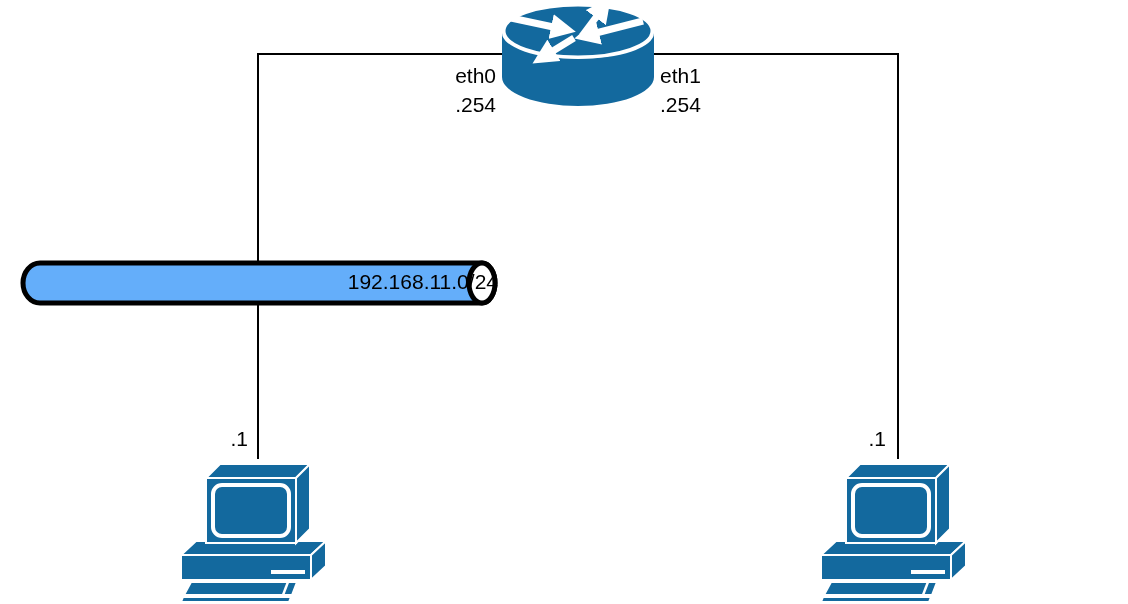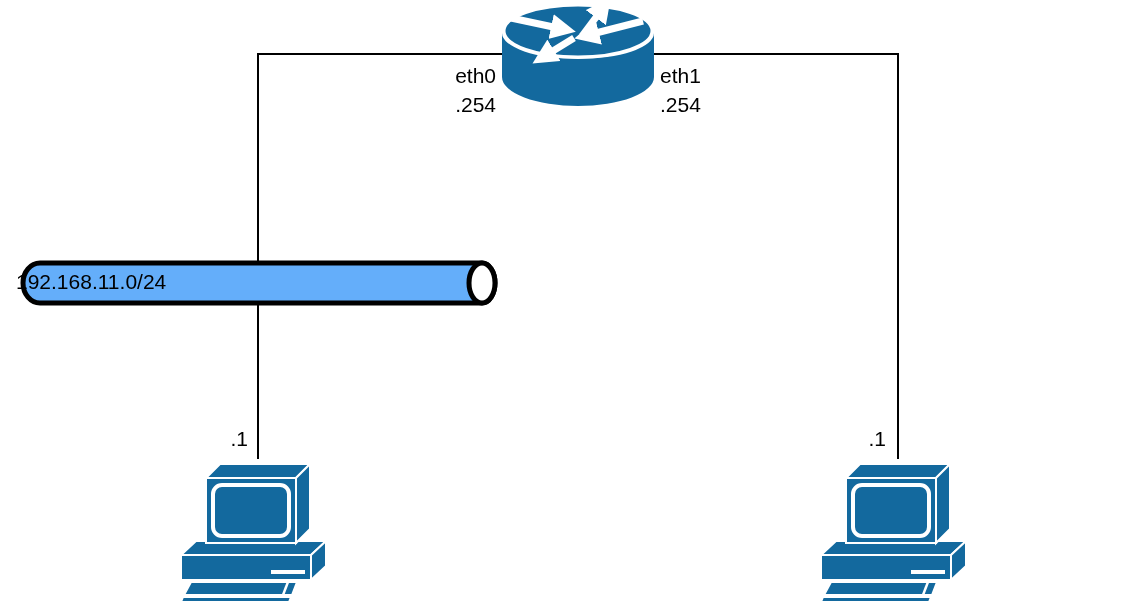--- a/index.html
+++ b/index.html
@@ -32,21 +32,21 @@
 
   
   .pipe{position:absolute;top:260px;width:482px;height:46px;z-index:2;}
   #pipe-left{left:3px;}
   #pipe-right{left:646px;}
   .pipe svg{position:absolute;left:0;top:0;}
   .pipe-body{fill:var(--segment);stroke:#000;stroke-width:5;}
   .pipe-open{fill:#ffffff;stroke:#000;stroke-width:5;}
   .pipe-label{
     position:absolute;left:0;top:50%;transform:translateY(-54%);
-    width:100%;text-align:left;font-size:21px;z-index:3;
+    width:100%;text-align:right;font-size:21px;z-index:3;
   }
 
   
   .pc{position:absolute;top:458px;width:150px;height:145px;z-index:2;}
   #pc-left{left:165px;}
   #pc-right{left:805px;}
   .pc .part{fill:var(--device);stroke:#ffffff;stroke-width:2;}
   .pc .screen{fill:none;stroke:#ffffff;stroke-width:4;}
   .pc .slot{fill:#ffffff;stroke:none;}
   .pc .kbline{stroke:#ffffff;stroke-width:2.5;}

